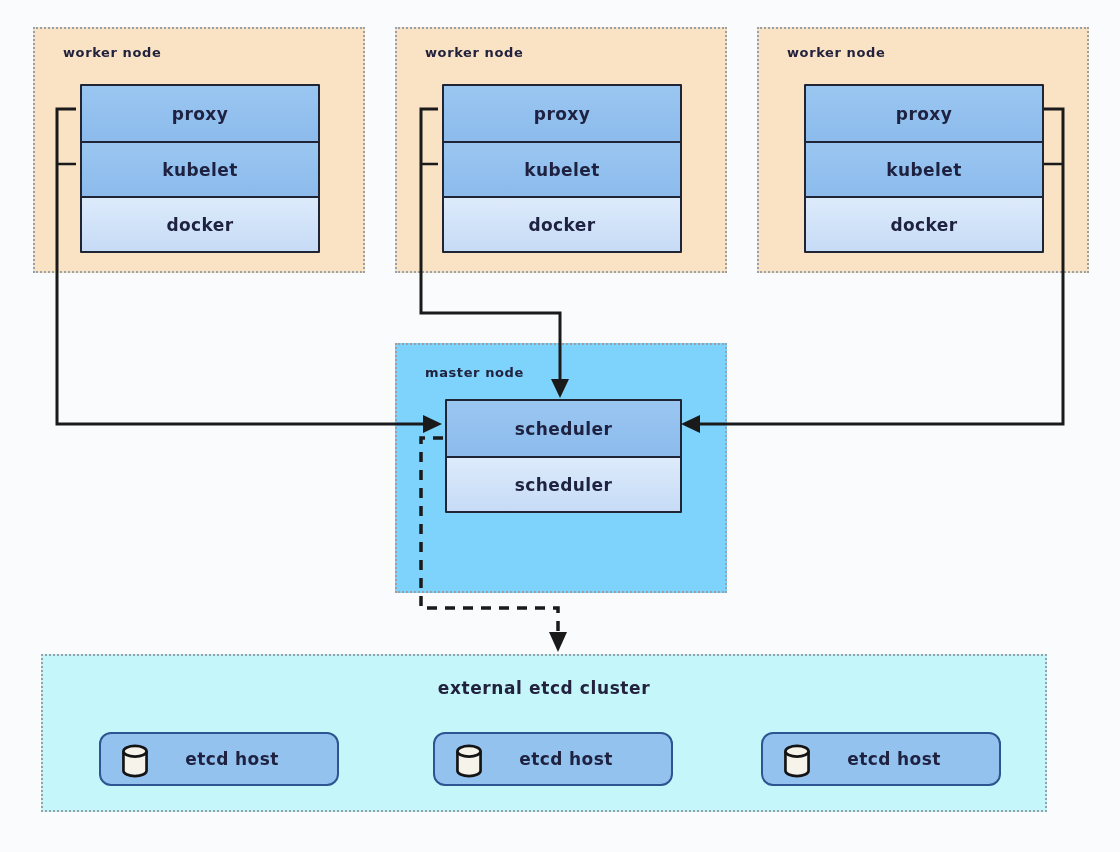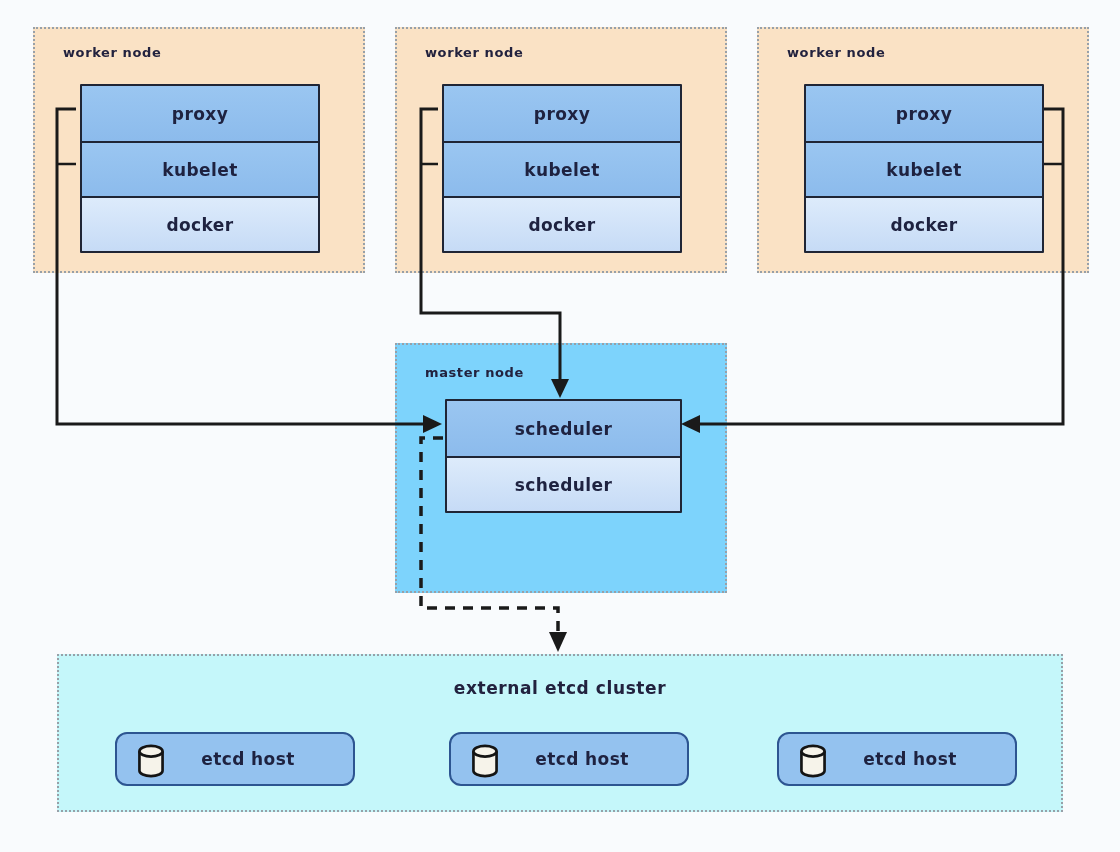--- a/index.html
+++ b/index.html
@@ -8,21 +8,21 @@
     background:#f9fbfd;
     font-family:"DejaVu Sans","Liberation Sans",sans-serif;
   }
   
   .zone{position:absolute;box-sizing:border-box;border:2px dotted #98a0a8;}
   .worker{width:332px;height:246px;top:27px;background:#fae2c5;}
   .worker.w1{left:33px;}
   .worker.w2{left:395px;}
   .worker.w3{left:757px;}
   .master{left:395px;top:343px;width:332px;height:250px;background:#7dd3fc;}
-  .etcd{left:57px;top:654px;width:1006px;height:158px;background:#c5f7fa;}
+  .etcd{left:41px;top:654px;width:1006px;height:158px;background:#c5f7fa;}
   .zone-title{
     position:absolute;font-weight:bold;font-size:13px;color:#22223e;
     letter-spacing:0.6px;
   }
   .worker .zone-title{left:28px;top:16px;}
   .master .zone-title{left:28px;top:20px;}
   .etcd .zone-title{top:22px;left:0;width:100%;text-align:center;font-size:17px;}
   
   .stack{
     position:absolute;box-sizing:border-box;

